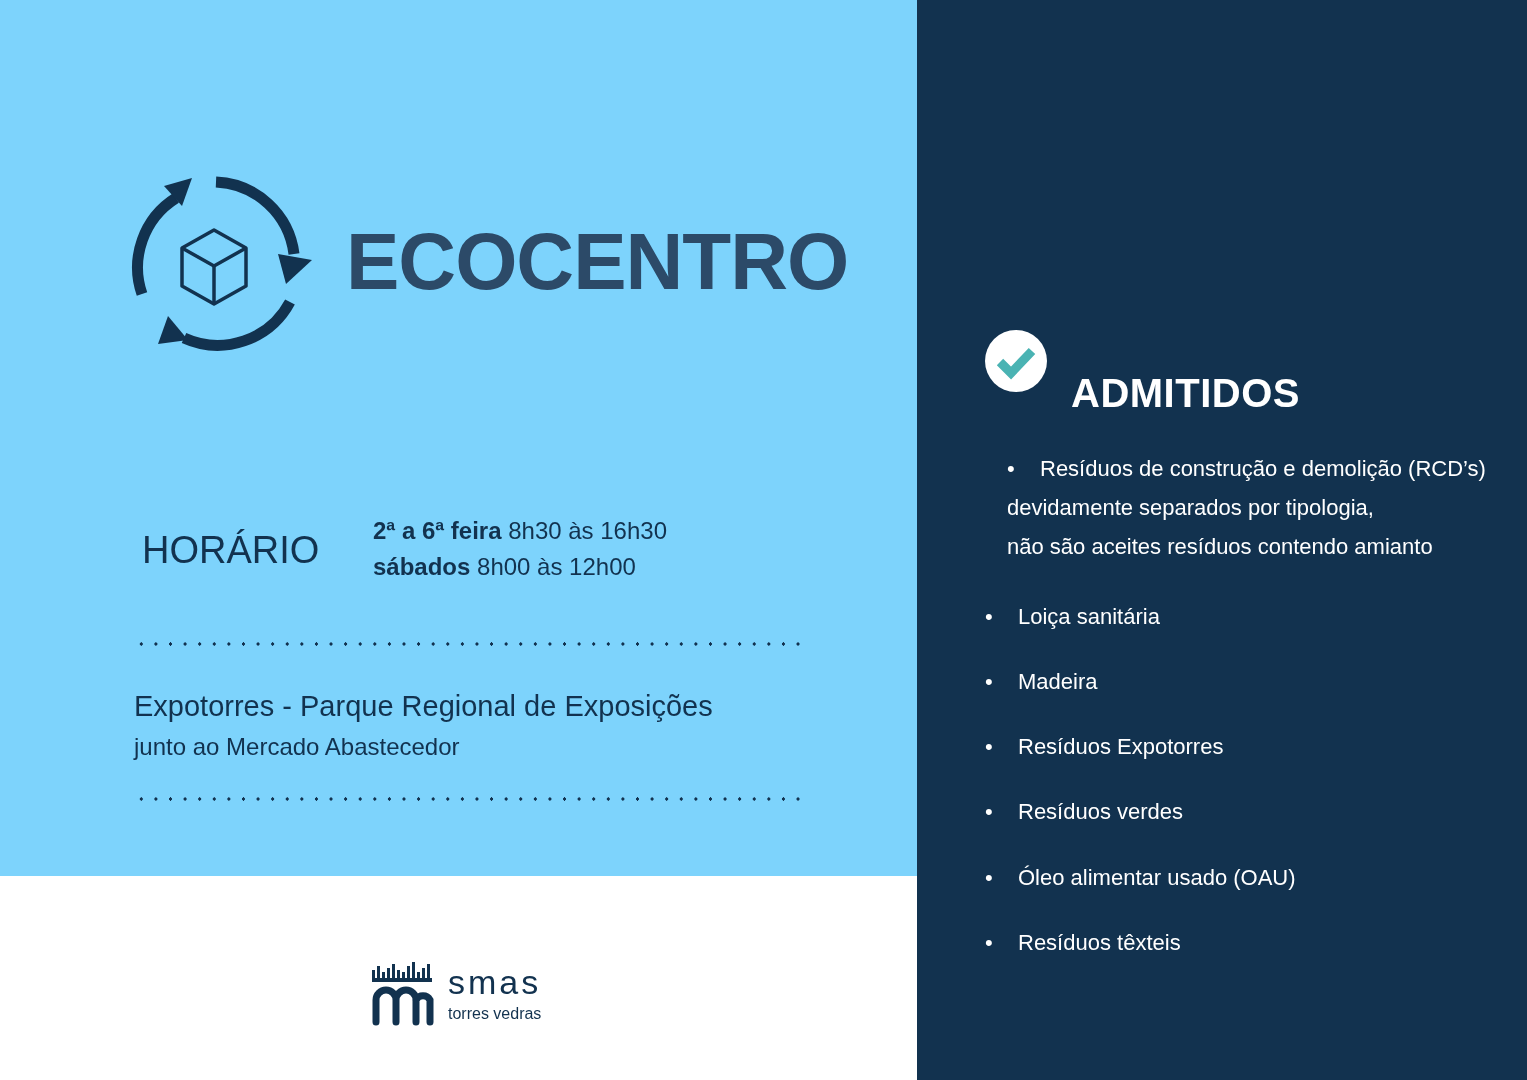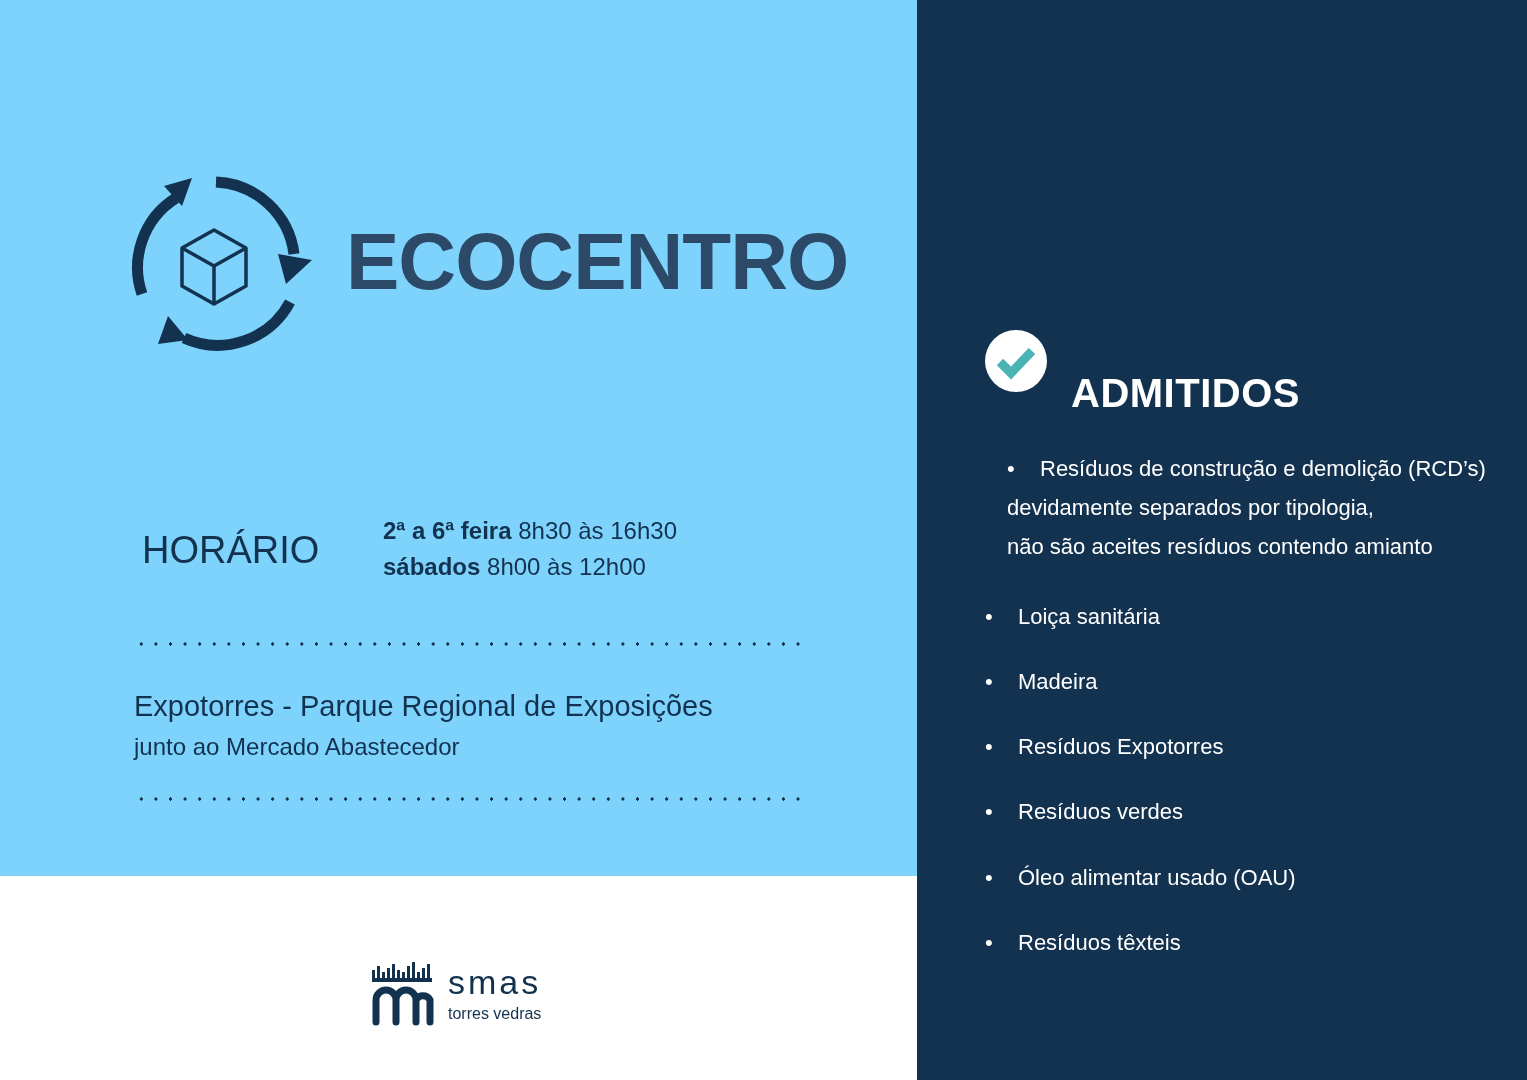--- a/index.html
+++ b/index.html
@@ -16,21 +16,21 @@
       position: absolute; left: 346px; top: 214px;
       font-size: 80px; font-weight: bold; color: #2c4a68; letter-spacing: -1px;
       line-height: 96px;
     }
 
     .horario-label {
       position: absolute; left: 142px; top: 527px;
       font-size: 38px; font-weight: normal; color: #12324f; line-height: 46px;
     }
     .horario-lines { position: absolute; left: 373px; top: 513px; color: #12324f; font-size: 24px; line-height: 36px; }
-    .horario-lines b { font-weight: bold; margin-left: 10px; }
+    .horario-lines b { font-weight: bold; }
 
     .dots {
       position: absolute; left: 134px; width: 668px; height: 4px;
       background-image: radial-gradient(circle, #12324f 1.6px, transparent 1.8px);
       background-size: 14.6px 4px; background-repeat: repeat-x;
     }
     .dots.d1 { top: 642px; }
     .dots.d2 { top: 797px; }
 
     .loc-title { position: absolute; left: 134px; top: 686px; font-size: 29px; font-weight: normal; color: #12324f; line-height: 40px; white-space: nowrap; }

